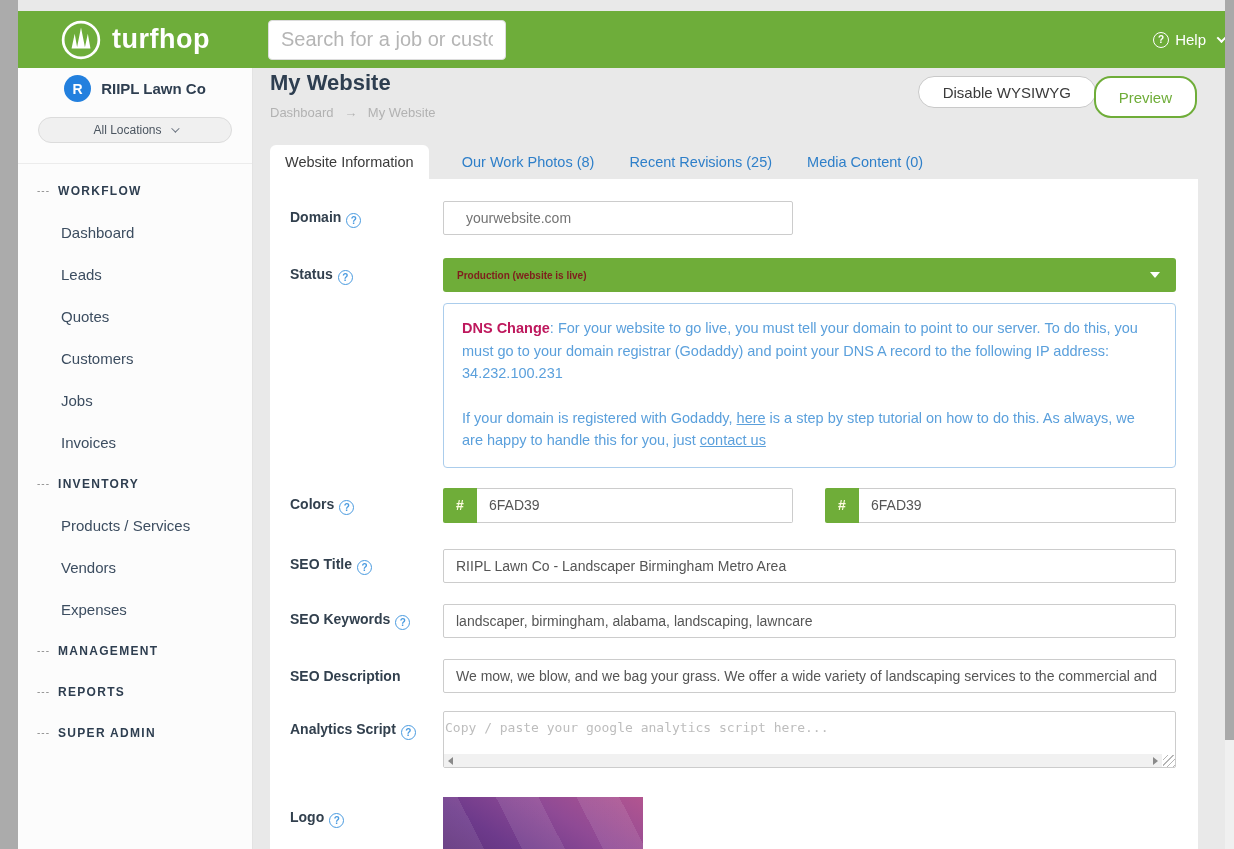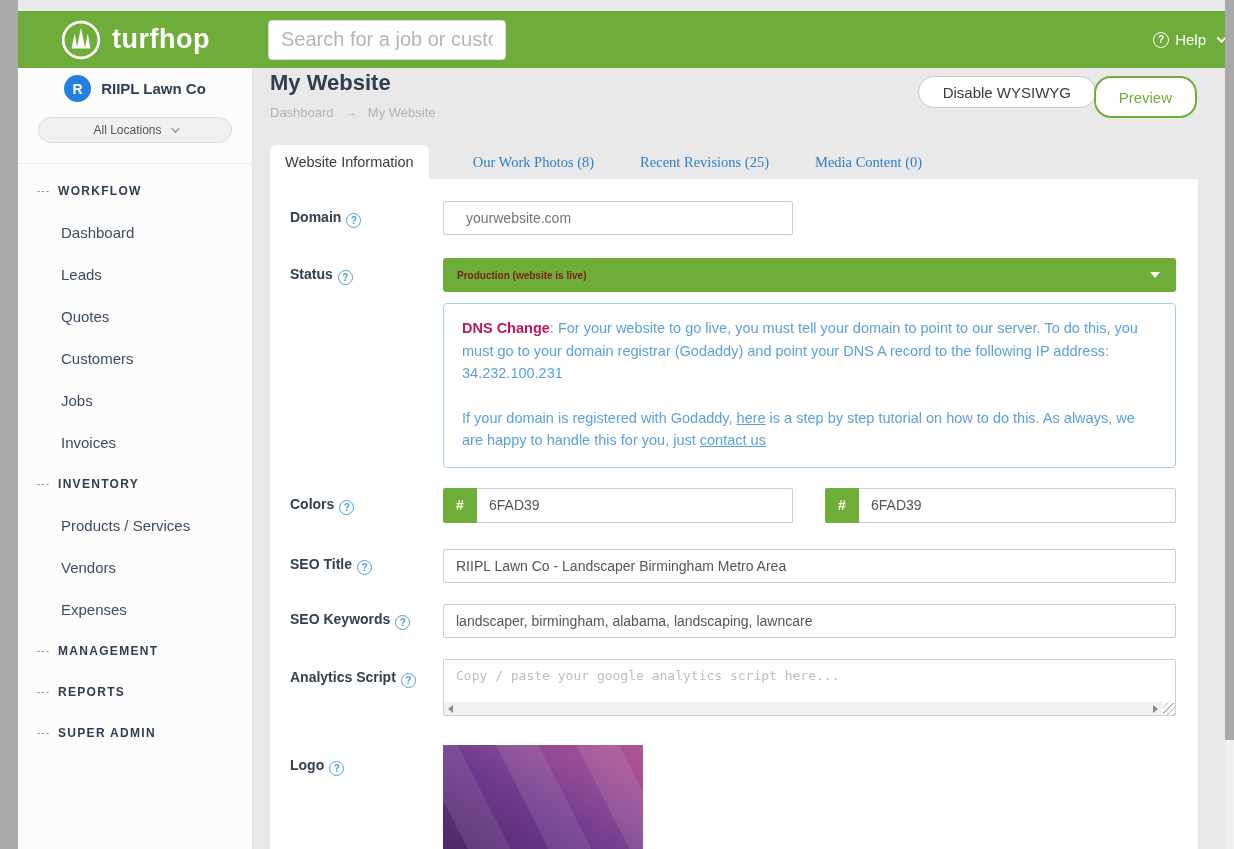--- a/index.html
+++ b/index.html
@@ -43,21 +43,21 @@
   
   .main { position:absolute; left:253px; top:57px; width:972px; height:792px; background:#e9e9e9; }
   .page-title { position:absolute; left:17px; top:13px; font-size:22px; font-weight:bold; color:#2e3e50; }
   .breadcrumb { position:absolute; left:17px; top:48px; font-size:13px; color:#b2b2b2; }
   .breadcrumb .arrow { margin:0 7px; color:#b2b2b2; }
   .btn-wys { position:absolute; top:19px; right:129px; height:32px; padding:0 24px; background:#fff; border:1px solid #c9c9c9; border-radius:17px; font-size:15px; color:#3a3a3a; cursor:pointer; font-family:inherit; }
   .btn-prev { position:absolute; top:19px; right:28px; height:42px; padding:0 23px; background:#fff; border:2px solid #6fad39; border-radius:17px; font-size:15px; color:#6fad39; cursor:pointer; font-family:inherit; }
 
   .tabs { position:absolute; left:17px; top:88px; display:flex; align-items:flex-end; height:34px; }
   .tab-active { height:34px; background:#fff; border-radius:6px 6px 0 0; padding:0 15px; display:flex; align-items:center; font-size:14.5px; color:#3a3a3a; cursor:pointer; }
-  .tab-link { padding:0 2px; margin-left:42px; display:flex; align-items:center; height:34px; font-size:14.5px; color:#2e7fc9; cursor:pointer;font-family:Liberation Serif, serif; }
+  .tab-link { padding:0 2px; margin-left:31px; display:flex; align-items:center; height:34px; font-size:14.5px; color:#2e7fc9; cursor:pointer; }
 
   .panel { position:absolute; left:17px; top:122px; width:928px; height:727px; background:#fff; padding:22px 22px 0 20px; }
   .row { display:flex; }
   .lbl-col { width:153px; flex:none; font-size:14px; font-weight:bold; color:#32404e; }
   .fld-col { flex:1; min-width:0; }
   .qicon { display:inline-flex; align-items:center; justify-content:center; width:15px; height:15px; border:1px solid #4a9be0; border-radius:50%; color:#4a9be0; font-size:10px; font-weight:bold; margin-left:5px; vertical-align:-2px; cursor:pointer; }
   .c { align-items:center; }
 
   .inp { height:34px; border:1px solid #ccc; border-radius:2px; padding:0 12px; font-size:14px; color:#555; font-family:inherit; outline:none; background:#fff; }
   .inp.full { width:100%; }
@@ -70,21 +70,21 @@
   .dns strong { color:#be185d; }
   .dns p + p { margin-top:22px; }
   .dns a { color:#5ba0dc; text-decoration:underline; cursor:pointer; }
 
   .color-group { display:flex; width:350px; }
   .hash-box { width:34px; height:35px; background:#6fad39; color:#fdfce0; font-weight:bold; font-size:14px; display:flex; align-items:center; justify-content:center; border-radius:2px 0 0 2px; flex:none; }
   .color-group .inp { flex:1; height:35px; border-left:none; border-radius:0 2px 2px 0; }
   .color-gap { width:32px; flex:none; }
 
   .ta-wrap { position:relative; width:100%; height:57px; }
-  .ta { width:100%; height:57px; border:1px solid #ccc; border-radius:2px; resize:none; padding:8px 12px; font-family:"DejaVu Sans Mono", monospace; font-size:13px; color:#666; outline:none; overflow:hidden; }
+  .ta { width:100%; height:57px; border:1px solid #ccc; border-radius:2px; resize:none; padding:8px 1px; font-family:"DejaVu Sans Mono", monospace; font-size:13px; color:#666; outline:none; overflow:hidden; }
   .ta::placeholder { color:#bdbdbd; }
   .hscroll { position:absolute; left:1px; right:14px; bottom:1px; height:13px; background:#f1f1f1; }
   .hs-arrow { position:absolute; top:3px; width:0; height:0; border-top:4px solid transparent; border-bottom:4px solid transparent; }
   .hs-left { left:4px; border-right:5px solid #8a8a8a; }
   .hs-right { right:4px; border-left:5px solid #8a8a8a; }
   .grip { position:absolute; right:1px; bottom:1px; width:12px; height:12px; background:repeating-linear-gradient(135deg, transparent 0 3px, #b5b5b5 3px 4px); cursor:nwse-resize; }
 
   .logo-img { width:200px; height:130px; cursor:pointer;
     background:
       repeating-linear-gradient(63deg, rgba(255,255,255,0) 0 34px, rgba(255,255,255,0.09) 34px 72px),
@@ -265,20 +265,28 @@
 
       <div class="row c mb21">
         <div class="lbl-col">
           <span>SEO Keywords</span><span class="qicon">?</span>
         </div>
         <div class="fld-col">
           <input class="inp full" type="text" value="landscaper, birmingham, alabama, landscaping, lawncare" style="">
         </div>
       </div>
 
+      <div class="row c mb18">
+        <div class="lbl-col">
+          <span>SEO Description</span>
+        </div>
+        <div class="fld-col">
+          <input class="inp full" type="text" value="We mow, we blow, and we bag your grass. We offer a wide variety of landscaping services to the commercial and" style="">
+        </div>
+      </div>
 
       <div class="row mb29">
         <div class="lbl-col lbl-top">
           <span>Analytics Script</span><span class="qicon">?</span>
         </div>
         <div class="fld-col">
           <div class="ta-wrap">
             <textarea class="ta" placeholder="Copy / paste your google analytics script here..." style=""></textarea>
             <div class="hscroll">
               <span class="hs-arrow hs-left"></span>

